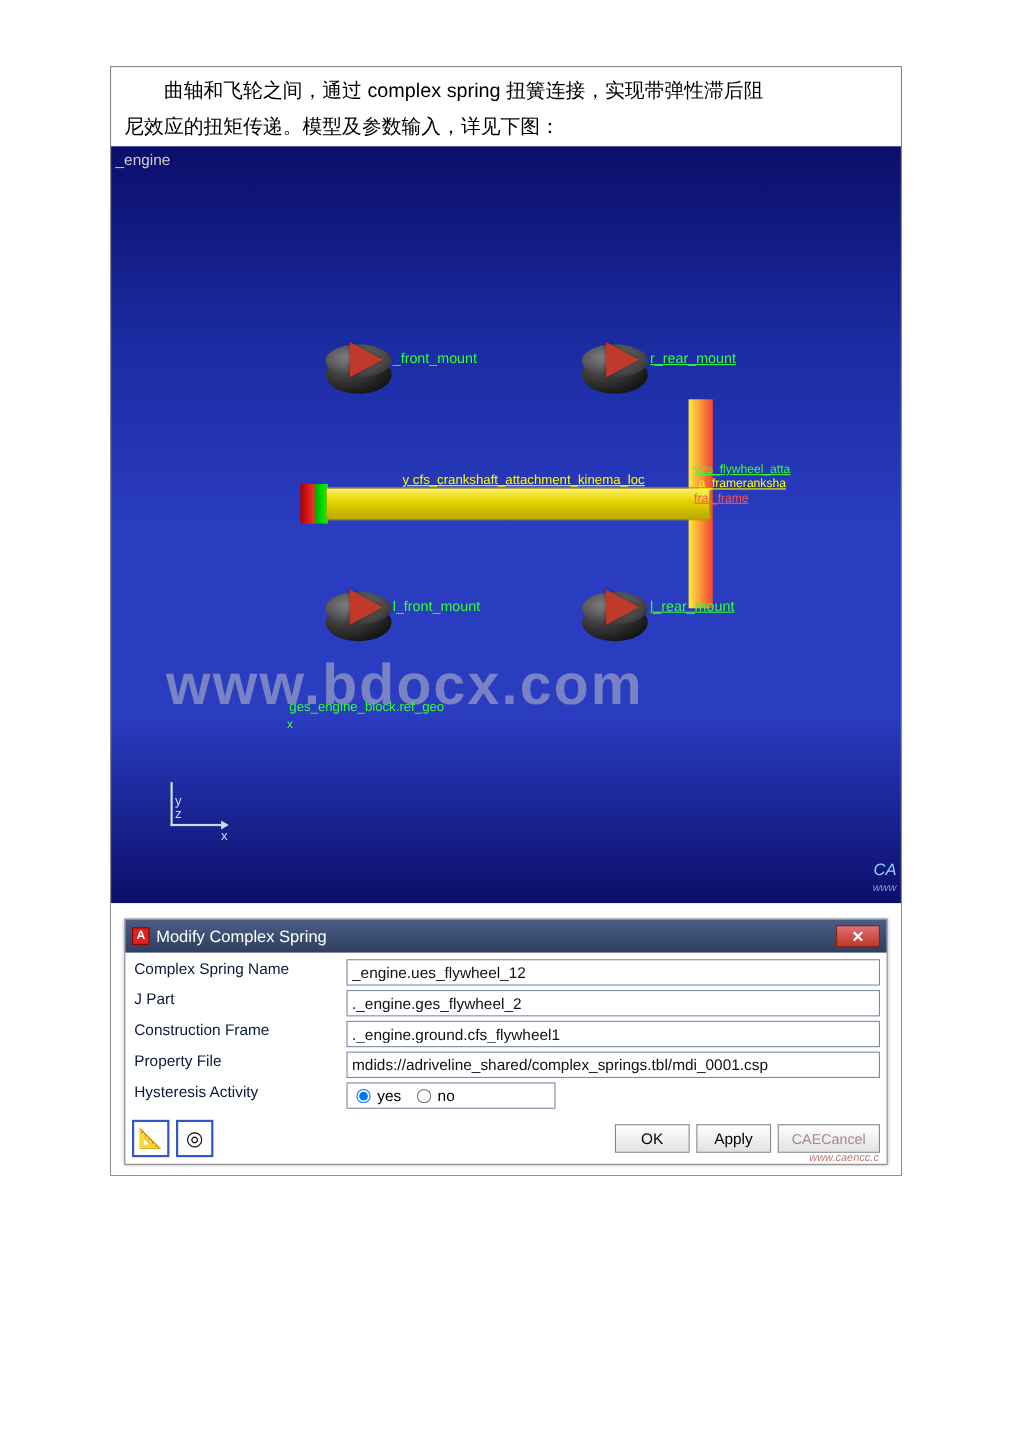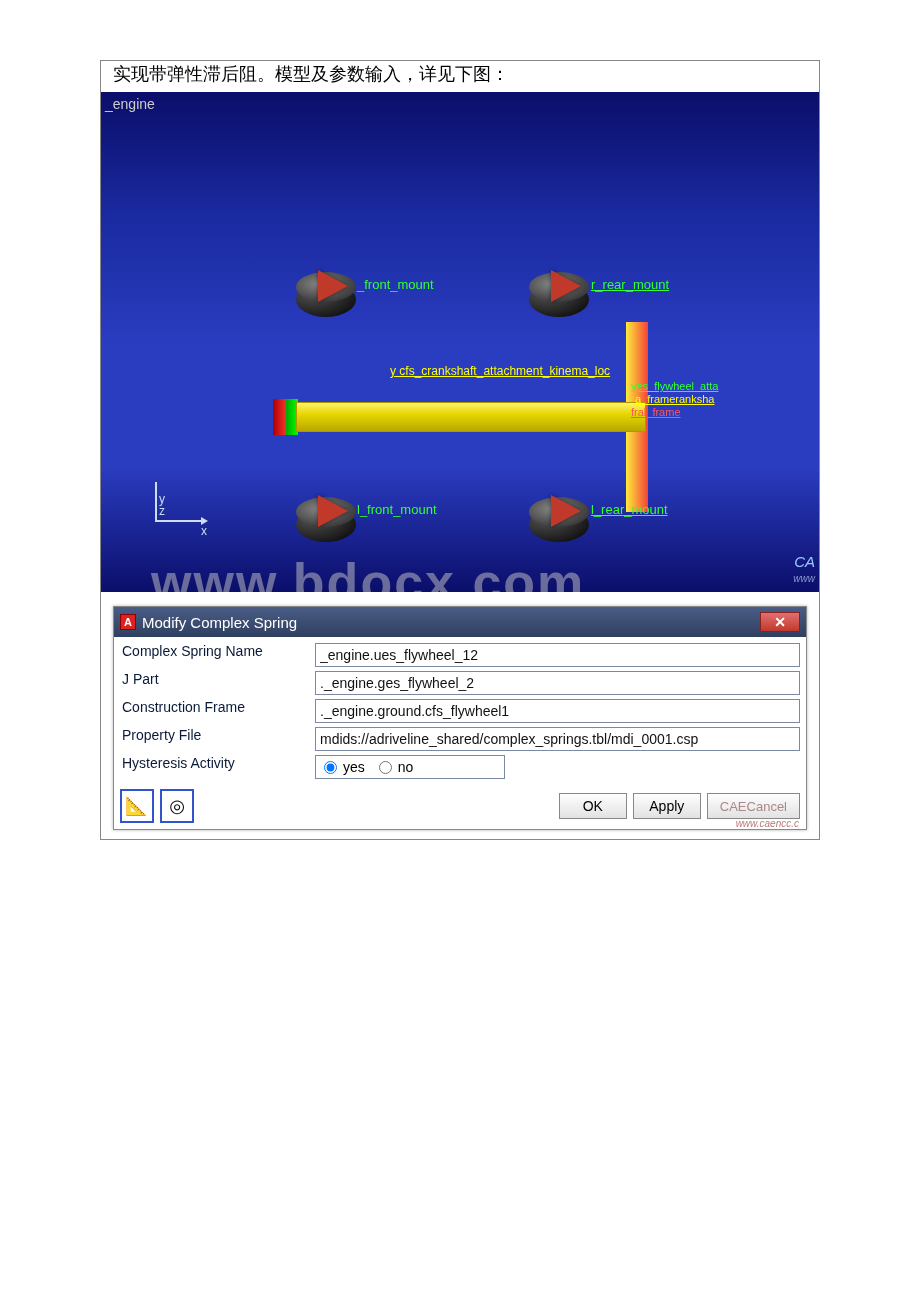--- a/index.html
+++ b/index.html
@@ -23,21 +23,21 @@
   }
   .intro-text-line2 {
     padding: 0 12px 4px 12px;
     font-size: 18px;
     line-height: 1.5;
     color: #000;
   }
   
   .viewport {
     position: relative;
-    height: 500px;
+    height: 688px;
     background: linear-gradient(to bottom, #0b0e6a 0%, #1a2aa0 25%, #2a3cc0 50%, #2a3cc0 75%, #0b0e6a 100%);
     overflow: hidden;
   }
   .vp-label {
     position: absolute;
     color: #ccc;
     font-size: 14px;
   }
   .mount {
     position: absolute;
@@ -139,25 +139,24 @@
   .watermark {
     position: absolute;
     left: 50px; top: 460px;
     font-size: 52px;
     color: rgba(200,200,200,0.5);
     letter-spacing: 2px;
     font-weight: bold;
   }
   .cfs-label {
     position: absolute;
-    left: 265px; top: 272px;
+    left: 265px; top: 296px;
     font-size: 12px;
     color: #ff0;
     text-decoration: underline;
-    margin-left: 24px;
   }
   .right-labels {
     position: absolute;
     left: 530px; top: 288px;
     font-size: 11px;
     line-height: 1.2;
   }
   .ges-label {
     position: absolute;
     left: 162px; top: 502px;
@@ -271,21 +270,22 @@
   }
   .wm-cancel-overlay {
     color: #a88;
     font-size: 13px;
   }
 </style>
 </head>
 <body>
 
 <div class="page">
-  <div class="intro-text-line2">实现带弹性滞后阻。模型及参数输入，详见下图：</div>
+  <div class="intro-text">曲轴和飞轮之间，通过 complex spring 扭簧连接，实现带弹性滞后阻</div>
+  <div class="intro-text-line2">尼效应的扭矩传递。模型及参数输入，详见下图：</div>
 
   <div class="viewport">
     <div class="vp-label" style="left:4px;top:4px">_engine</div>
 
     <div class="mount" style="left:195px;top:180px">
       <div class="disk"></div>
         <div class="disk-top"></div>
         <div class="cone"></div>
     </div>
     <div class="mount-label green-txt" style="left:256px;top:185px">_front_mount</div>

